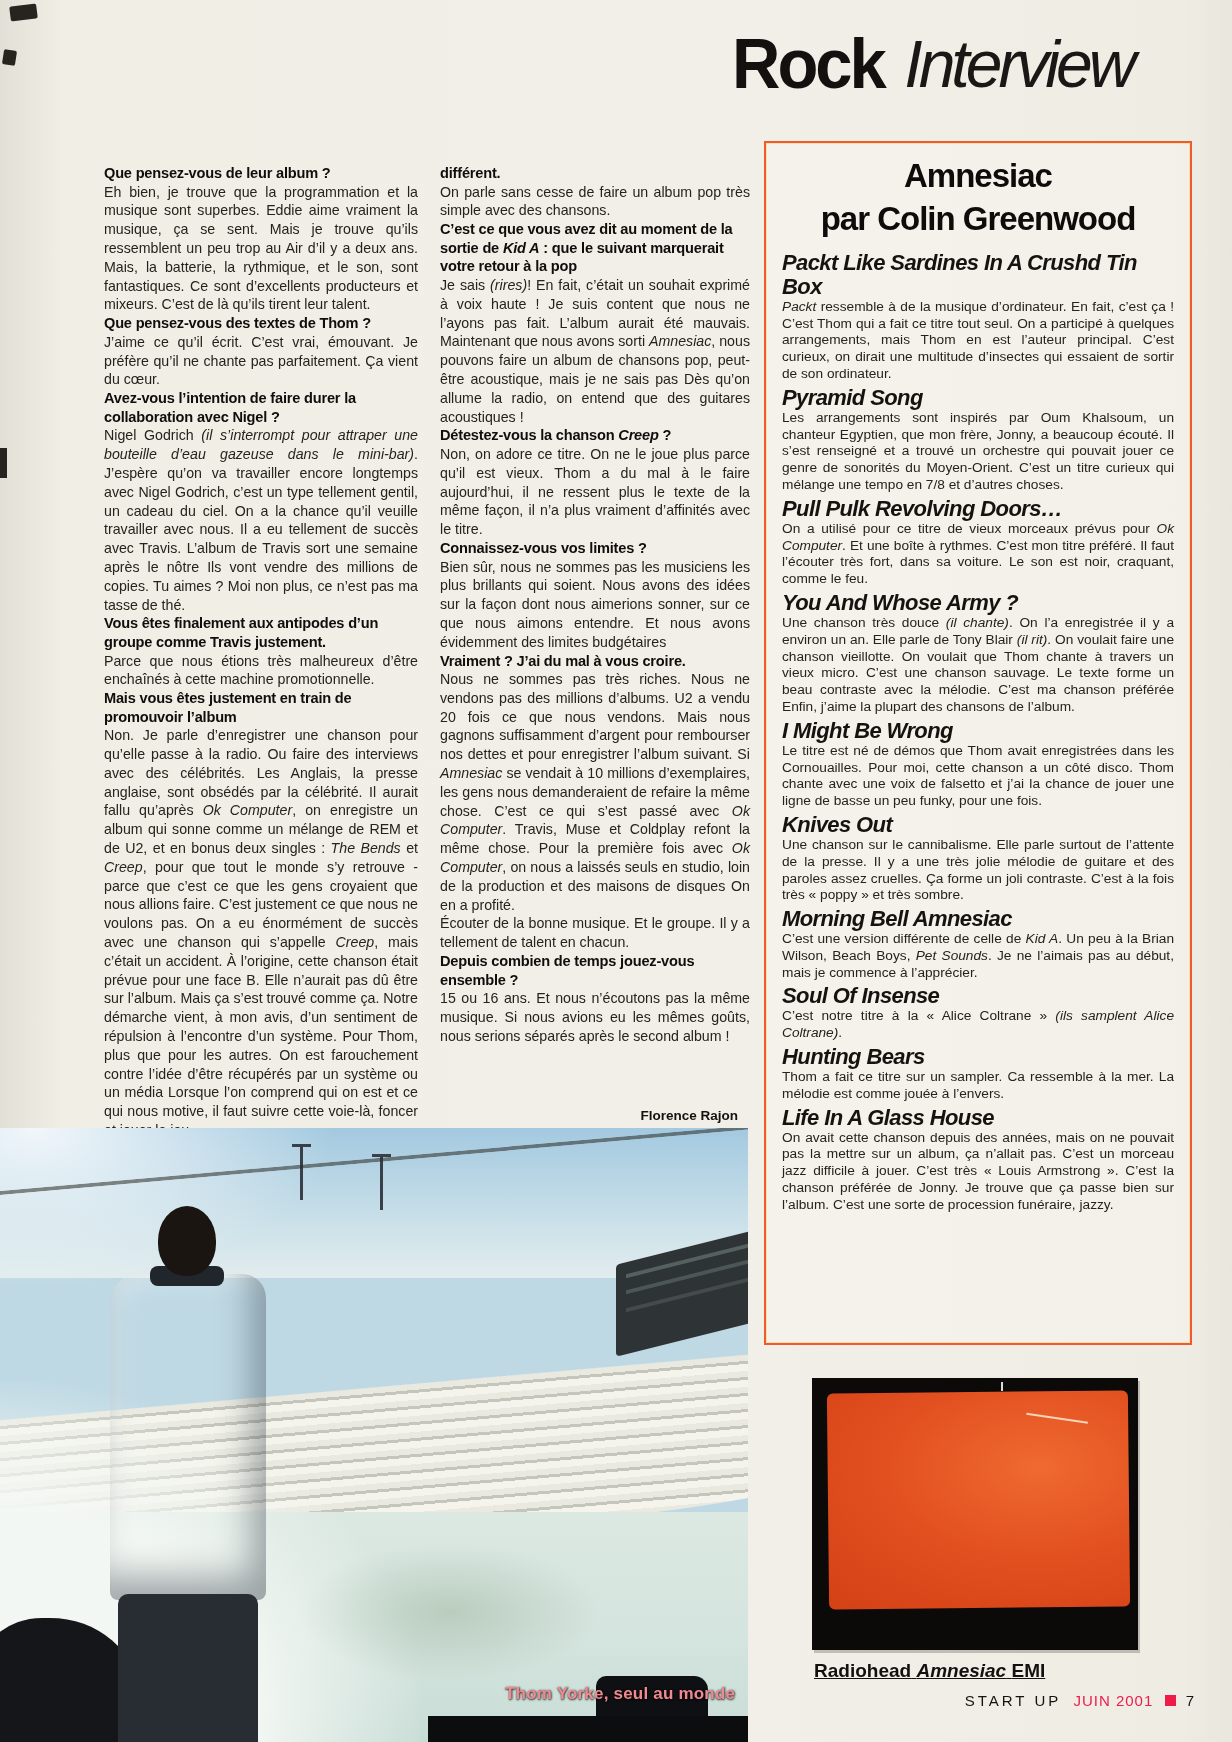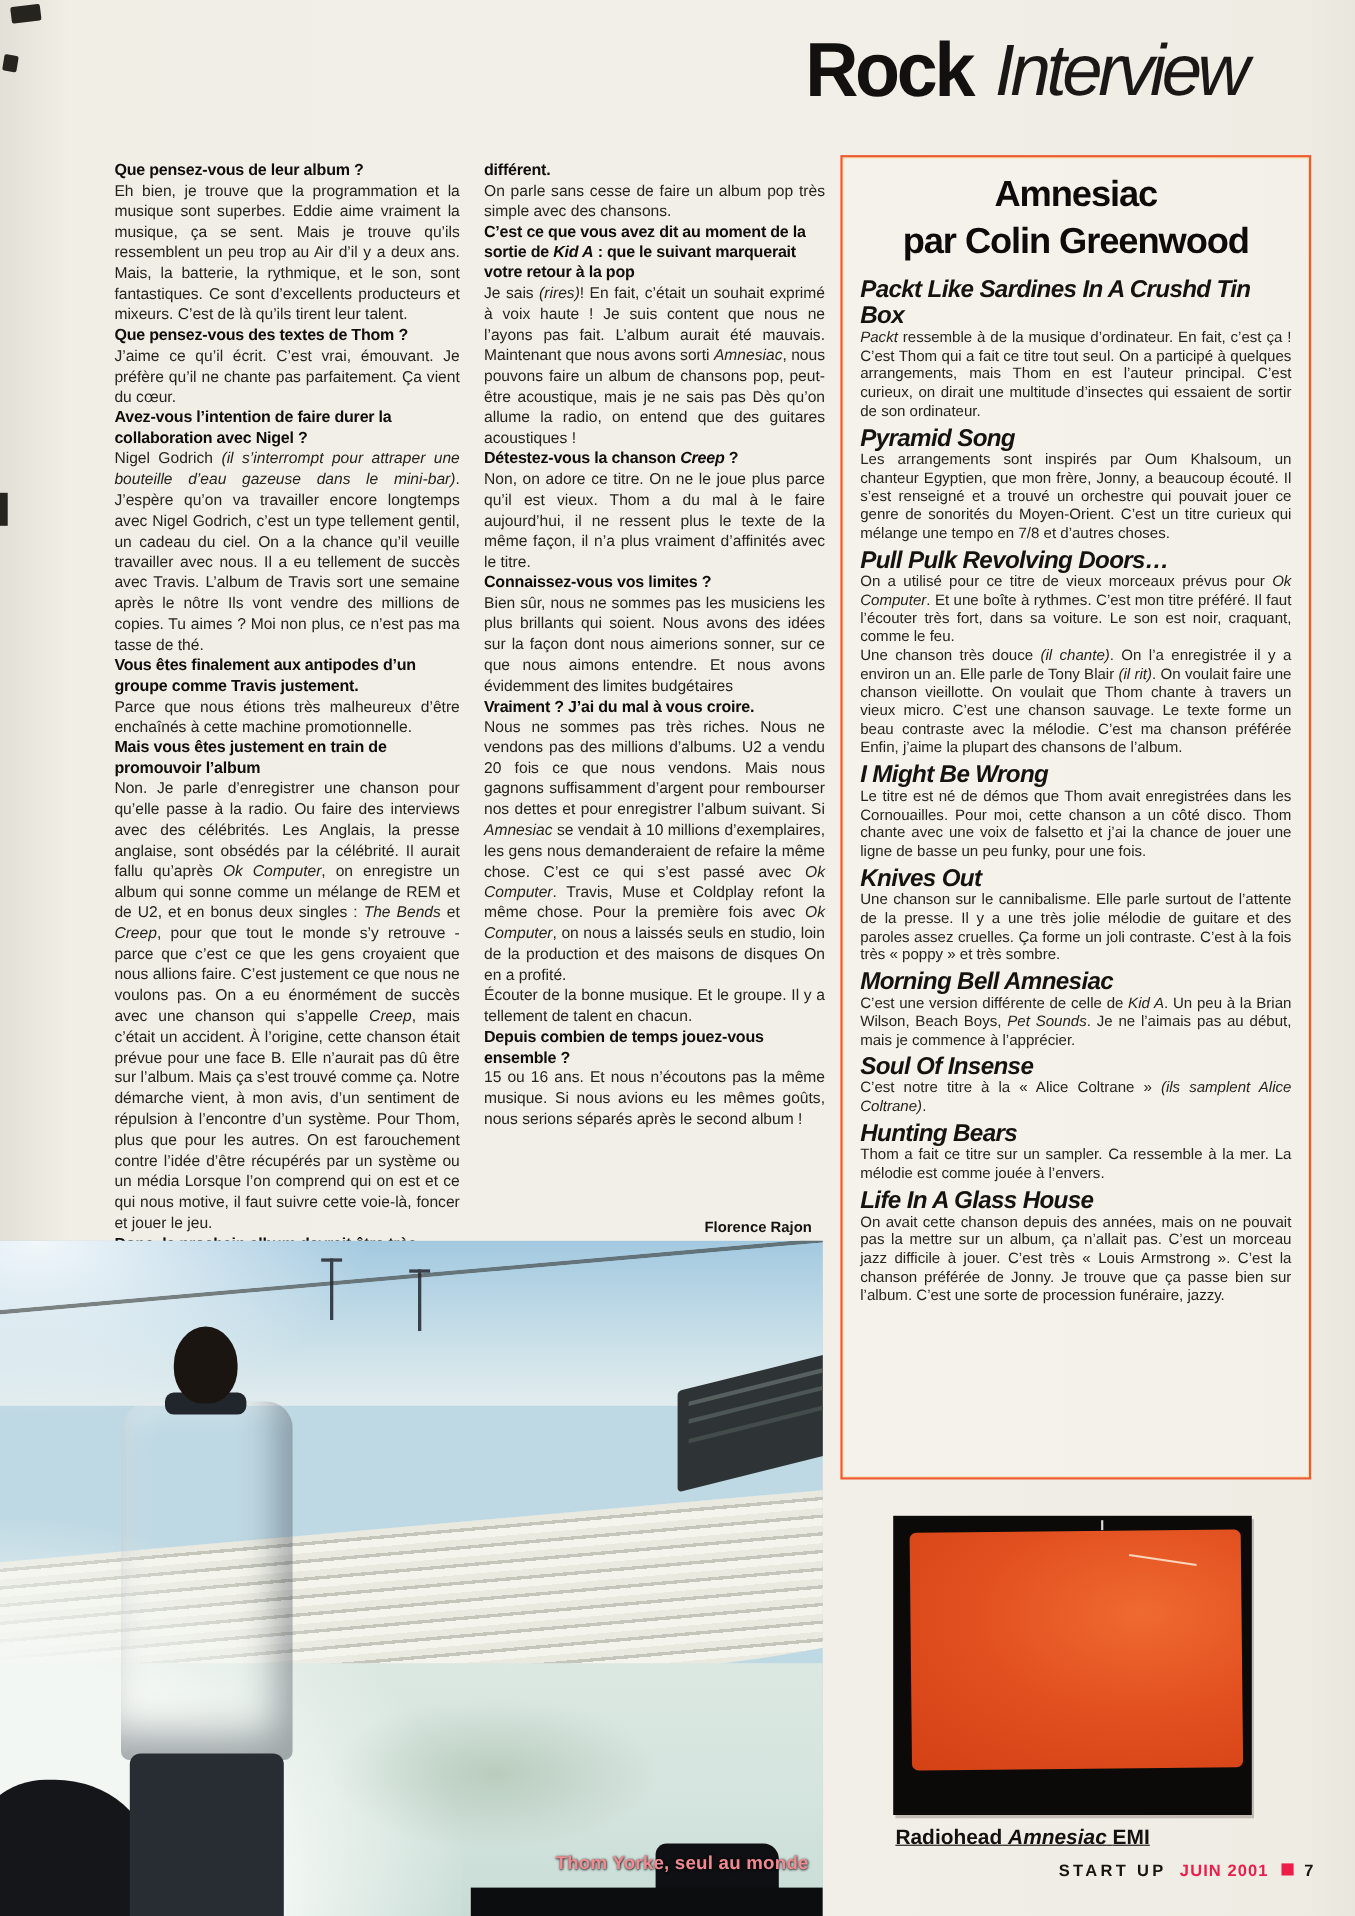--- a/index.html
+++ b/index.html
@@ -11,21 +11,21 @@
   
   .pmark{position:absolute;background:#26241f;}
   .pm1{left:10px;top:5px;width:27px;height:15px;transform:rotate(-7deg);border-radius:2px;}
   .pm2{left:3px;top:50px;width:13px;height:15px;transform:rotate(9deg);border-radius:2px;}
   .pm3{left:0;top:448px;width:7px;height:30px;}
   
   .masthead{position:absolute;left:732px;top:30px;white-space:nowrap;line-height:1;}
   .masthead .rock{font-size:67px;font-weight:700;letter-spacing:-3px;color:#131110;transform:scaleY(1.04);display:inline-block;}
   .masthead .itv{font-size:66px;font-style:italic;font-weight:400;letter-spacing:-4px;color:#1a1816;margin-left:16px;display:inline-block;}
   
-  .col{position:absolute;top:146px;}
+  .col{position:absolute;top:164px;}
   .col1{left:104px;width:314px;}
   .col2{left:440px;width:310px;}
   .qa p{margin:0;}
   .q{font-weight:700;font-size:14.6px;line-height:18.6px;color:#0f0e0c;letter-spacing:-0.2px;}
   .a{font-size:14.2px;line-height:18.8px;text-align:justify;color:#26231c;}
   .a:empty{display:none;}
   .byline{position:absolute;left:428px;top:1108px;width:310px;text-align:right;font-weight:700;font-size:13.5px;color:#141210;}
   
   .sidebar{
     position:absolute;left:764px;top:141px;width:428px;height:1204px;box-sizing:border-box;
@@ -74,21 +74,21 @@
   .album{position:absolute;left:812px;top:1378px;width:326px;height:272px;background:#0b0a08;box-shadow:2px 3px 0 rgba(60,40,30,.25);}
   .album-red{
     position:absolute;left:16px;top:14px;right:9px;bottom:42px;border-radius:6px;transform:rotate(-0.6deg);
     background:radial-gradient(120% 100% at 70% 35%,#ef6a30 0%,#e14e1f 45%,#cf3d12 100%);
   }
   .album-scratch{position:absolute;right:40px;top:26px;width:62px;height:2px;background:rgba(255,242,225,.8);transform:rotate(9deg);}
   .album-tick{position:absolute;left:58%;top:4px;width:2px;height:9px;background:rgba(255,255,255,.85);}
   .album-caption{position:absolute;left:814px;top:1660px;width:330px;font-size:19px;font-weight:700;color:#131110;text-decoration:underline;}
   .album-caption .it{font-style:italic;}
   
-  .footer{position:absolute;right:38px;top:1692px;font-size:15px;font-weight:700;white-space:nowrap;}
+  .footer{position:absolute;right:38px;top:1692px;font-size:15px;font-weight:400;white-space:nowrap;}
   .footer .mag{color:#17140f;letter-spacing:3px;}
   .footer .issue{color:var(--accent2,#ed1c49);letter-spacing:1px;margin-left:8px;}
   .footer .sq{display:inline-block;width:11px;height:11px;background:var(--accent2,#ed1c49);margin:0 5px 0 8px;}
   .footer .pagenum{color:#17140f;}
   i{font-style:italic;}
 </style>
 </head>
 <body>
 
 <div class="page" style="--accent: #ef5b2f; --accent2: #ed1c49;">
@@ -187,20 +187,21 @@
           <h3 class="track-title">Pyramid Song</h3>
           <p class="track-text">Les arrangements sont inspirés par Oum Khalsoum, un chanteur Egyptien, que mon frère, Jonny, a beaucoup écouté. Il s’est renseigné et a trouvé un orchestre qui pouvait jouer ce genre de sonorités du Moyen-Orient. C’est un titre curieux qui mélange une tempo en 7/8 et d’autres choses.</p>
         </div>
 
         <div class="track">
           <h3 class="track-title">Pull Pulk Revolving Doors…</h3>
           <p class="track-text">On a utilisé pour ce titre de vieux morceaux prévus pour <i>Ok Computer</i>. Et une boîte à rythmes. C’est mon titre préféré. Il faut l’écouter très fort, dans sa voiture. Le son est noir, craquant, comme le feu.</p>
         </div>
 
         <div class="track">
+          <h3 class="track-title">You And Whose Army ?</h3>
           <p class="track-text">Une chanson très douce <i>(il chante)</i>. On l’a enregistrée il y a environ un an. Elle parle de Tony Blair <i>(il rit)</i>. On voulait faire une chanson vieillotte. On voulait que Thom chante à travers un vieux micro. C’est une chanson sauvage. Le texte forme un beau contraste avec la mélodie. C’est ma chanson préférée  Enfin, j’aime la plupart des chansons de l’album.</p>
         </div>
 
         <div class="track">
           <h3 class="track-title">I Might Be Wrong</h3>
           <p class="track-text">Le titre est né de démos que Thom avait enregistrées dans les Cornouailles. Pour moi, cette chanson a un côté disco. Thom chante avec une voix de falsetto et j’ai la chance de jouer une ligne de basse un peu funky, pour une fois.</p>
         </div>
 
         <div class="track">
           <h3 class="track-title">Knives Out</h3>

